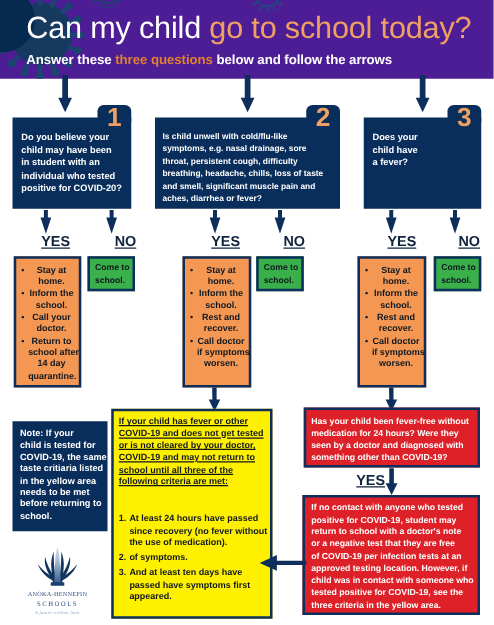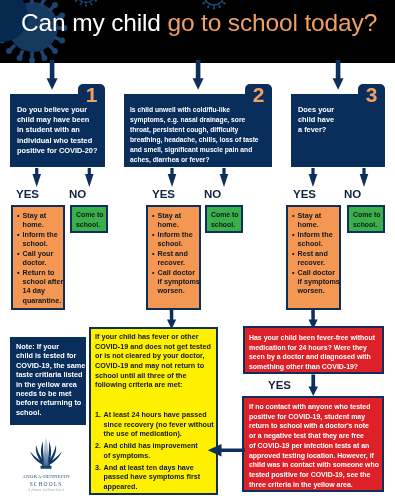--- a/index.html
+++ b/index.html
@@ -1,38 +1,38 @@
 <!DOCTYPE html>
 <html><head>
 <meta charset="utf-8">
 <style>
   html,body{margin:0;padding:0;}
   body{width:395px;height:500px;background:#fff;font-family:"Liberation Sans",sans-serif;overflow:hidden;position:relative;}
   .stage{position:absolute;left:0;top:0;width:395px;height:500px;}
   .abs{position:absolute;}
 
   
-  .header{left:0;top:0;width:395px;height:63px;background:#000000;overflow:hidden;}
+  .header{left:0;top:0;width:395px;height:63px;background:#4c1d95;overflow:hidden;}
   .hdr-title{left:21px;top:9px;font-size:24.5px;font-weight:400;letter-spacing:-0.15px;color:#fff;white-space:nowrap;}
   .hdr-title .orange{color:#f0a062;}
   .hdr-sub{left:21px;top:42px;font-size:10.6px;font-weight:700;color:#fff;white-space:nowrap;letter-spacing:-0.05px;}
   .hdr-sub .orange{color:#e0802e;}
 
   
   .qbox{background:#0a2e5c;color:#fff;}
   .qtab{background:#0a2e5c;border-radius:5px 5px 0 0;}
   .qnum{z-index:5;color:#f0a062;font-weight:700;text-align:center;font-size:21px;line-height:21px;font-family:"Liberation Sans",sans-serif;}
   .qtext{position:absolute;color:#fff;font-weight:700;font-size:7.4px;line-height:10.2px;white-space:nowrap;}
-  .lbl{position:absolute;font-weight:700;font-size:11.5px;color:#10243f;text-align:left;}
+  .lbl{position:absolute;font-weight:700;font-size:11.5px;color:#10243f;text-align:right;text-decoration:underline;}
 
   
   .abox{position:absolute;border:2px solid #0e2f5c;box-sizing:border-box;}
   .orangebox{background:#f39752;}
   .greenbox{background:#39b04a;}
-  .abox ul{margin:0;padding:0;list-style:none;}
+  .abox ul{margin:0;padding:0;list-style:none;text-align:center;}
   .abox li{font-size:7.2px;font-weight:700;color:#101820;line-height:9.42px;position:relative;padding-left:5.5px;white-space:nowrap;}
   .abox li:before{content:"\2022";position:absolute;left:0;top:0;}
   .gtext{font-size:6.9px;font-weight:700;color:#101820;line-height:9.6px;white-space:nowrap;}
 
   
   .notebox{background:#0a2e5c;color:#fff;}
   .notetext{font-size:7.3px;font-weight:700;line-height:9.4px;color:#fff;}
   .yellowbox{background:#fff000;border:2px solid #0e2f5c;box-sizing:border-box;}
   .ytext{font-size:7.2px;font-weight:700;line-height:9.65px;color:#101820;}
   .redbox{background:#de2128;border:2px solid #0e2f5c;box-sizing:border-box;color:#fff;}
@@ -150,20 +150,21 @@
             <line x1="205.2" y1="-7.0" x2="200.9" y2="-8.0" stroke="#21497d" stroke-width="1.1"></line>
             <circle cx="200.9" cy="-8.0" r="1.15" fill="#21497d" stroke="none"></circle>
             <line x1="207.0" y1="-10.6" x2="203.5" y2="-13.4" stroke="#21497d" stroke-width="1.1"></line>
             <circle cx="203.5" cy="-13.4" r="1.15" fill="#21497d" stroke="none"></circle>
             <line x1="210.1" y1="-13.1" x2="208.2" y2="-17.1" stroke="#21497d" stroke-width="1.1"></line>
             <circle cx="208.2" cy="-17.1" r="1.15" fill="#21497d" stroke="none"></circle>
           </g>
       </g>
     </svg>
     <div class="abs hdr-title"><span>Can my child </span><span class="orange">go to school today?</span></div>
+    <div class="abs hdr-sub"><span>Answer these </span><span class="orange">three questions</span><span> below and follow the arrows</span></div>
   </div>
 
   <svg class="abs" style="left:0;top:60px;" width="395" height="36" viewBox="0 0 395 36">
     <g fill="#0e2f5c">
       <path d="M49.8 0 h4.6 v18.2 h3.2 l-5.5 11.5 l-5.5 -11.5 h3.2 z"></path>
       <path d="M195.8 0 h4.6 v18.2 h3.2 l-5.5 11.5 l-5.5 -11.5 h3.2 z"></path>
       <path d="M335.8 0 h4.6 v18.2 h3.2 l-5.5 11.5 l-5.5 -11.5 h3.2 z"></path>
     </g>
   </svg>
 
@@ -277,31 +278,31 @@
         <div>COVID-19, the same</div>
         <div>taste critiaria listed</div>
         <div>in the yellow area</div>
         <div>needs to be met</div>
         <div>before returning to</div>
         <div>school.</div>
       </div>
     </div>
 
   <div class="abs yellowbox" style="left:89px;top:327px;width:129px;height:168px;"></div>
-  <div class="abs ytext" style="left:95px;top:332px;width:122px;white-space:nowrap;">
+  <div class="abs ytext" style="left:95px;top:332px;width:122px;white-space:nowrap;text-decoration:underline;">
       <div>If your child has fever or other</div>
       <div>COVID-19 and does not get tested</div>
       <div>or is not cleared by your doctor,</div>
       <div>COVID-19 and may not return to</div>
       <div>school until all three of the</div>
       <div>following criteria are met:</div>
     </div>
   <div class="abs ycrit" style="left:95px;top:410px;width:122px;">
     <div class="crit"><span class="cnum">1.</span><span class="cbody"><div>At least 24 hours have passed</div><div>since recovery (no fever without</div><div>the use of medication).</div></span></div>
-    <div class="crit"><span class="cnum">2.</span><span class="cbody"><div>And child has improvement</div><div>of symptoms.</div></span></div>
+    <div class="crit"><span class="cnum">2.</span><span class="cbody"><div>of symptoms.</div></span></div>
     <div class="crit"><span class="cnum">3.</span><span class="cbody"><div>And at least ten days have</div><div>passed have symptoms first</div><div>appeared.</div></span></div>
   </div>
 
   <div class="abs redbox" style="left:243px;top:326px;width:141px;height:48px;"></div>
   <div class="abs rtext" style="left:249px;top:333px;width:134px;white-space:nowrap;font-size:6.95px;">
       <div>Has your child been fever-free without</div>
       <div>medication for 24 hours? Were they</div>
       <div>seen by a doctor and diagnosed with</div>
       <div>something other than COVID-19?</div>
     </div>

